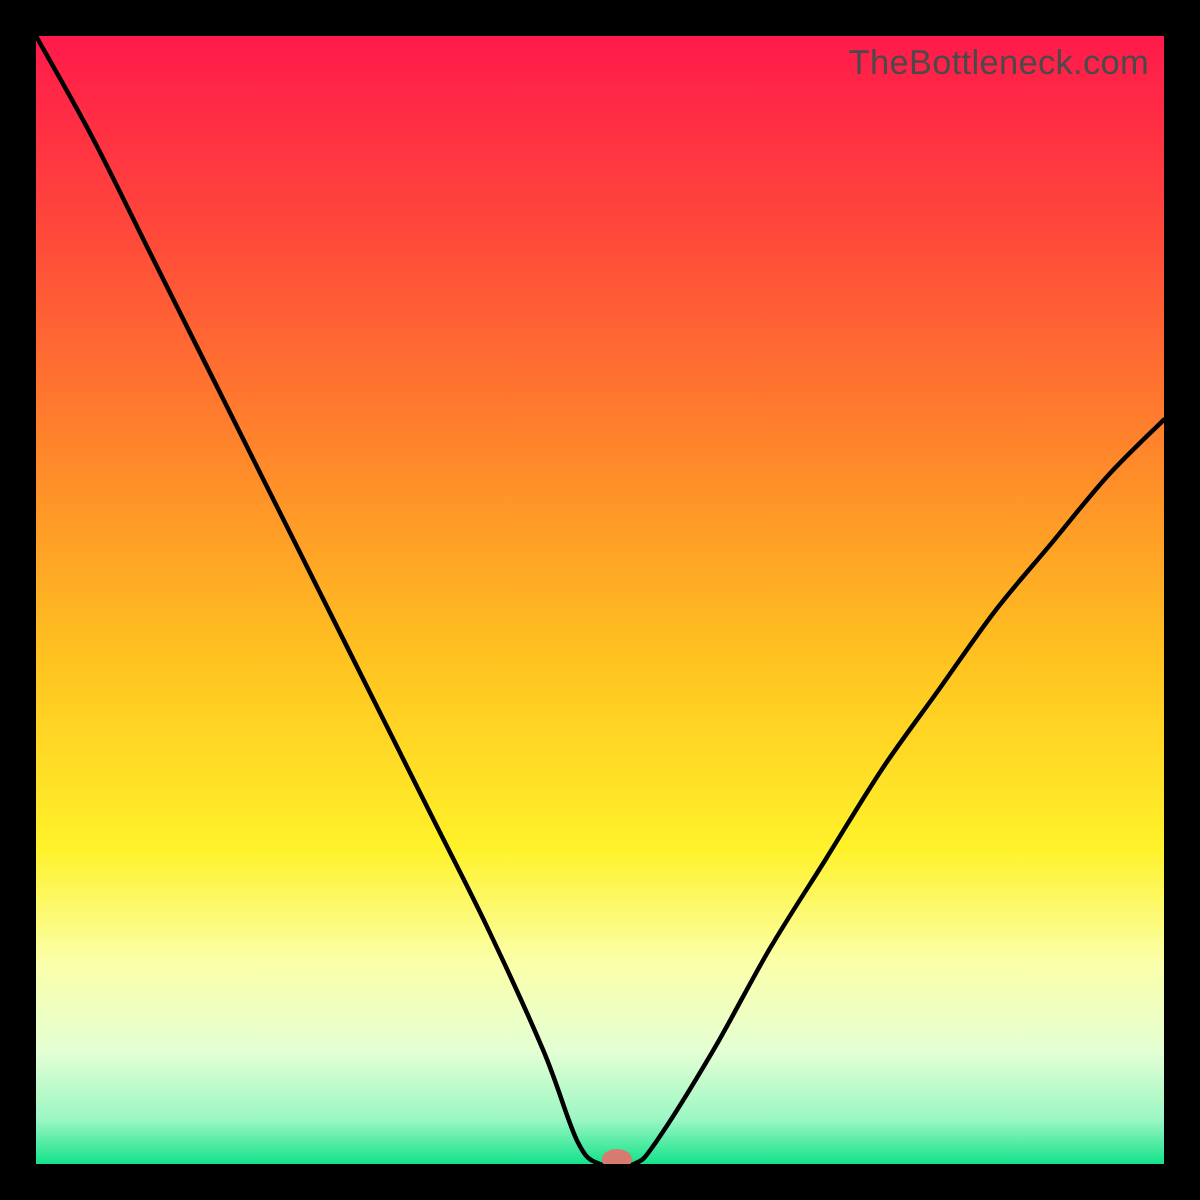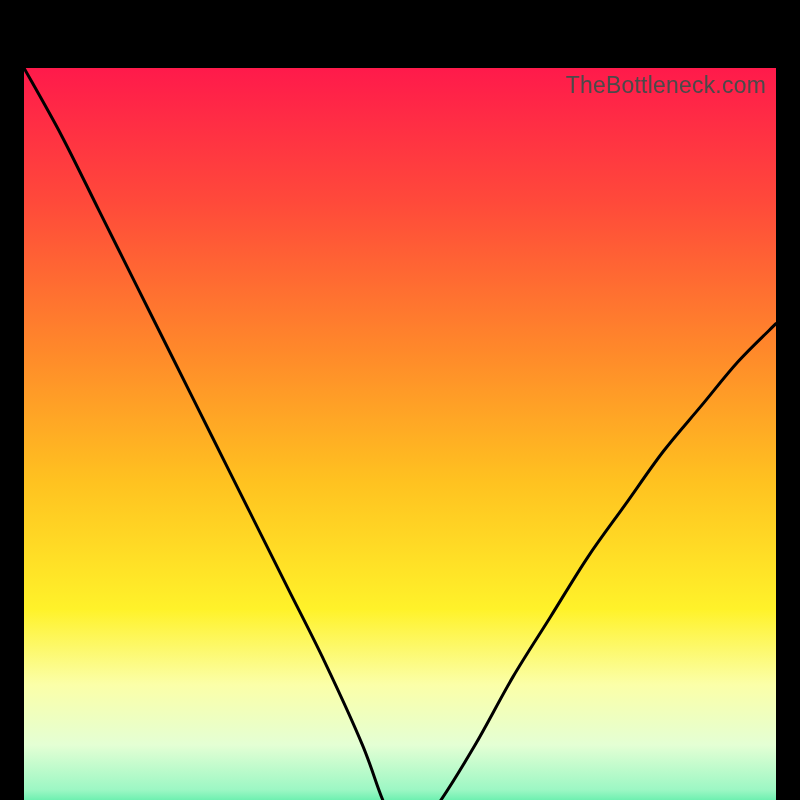--- a/index.html
+++ b/index.html
@@ -9,21 +9,20 @@
     height: 800px;
     overflow: hidden;
     font-family: Arial, Helvetica, sans-serif;
     background: #000;
   }
   .outer {
     width: 800px;
     height: 588px;
     background: #000;
     position: relative;
-    margin-top: 44px;
   }
   .plot {
     position: absolute;
     left: 24px;
     top: 24px;
     width: 752px;
     height: 752px;
     overflow: hidden;
   }
   .watermark {

